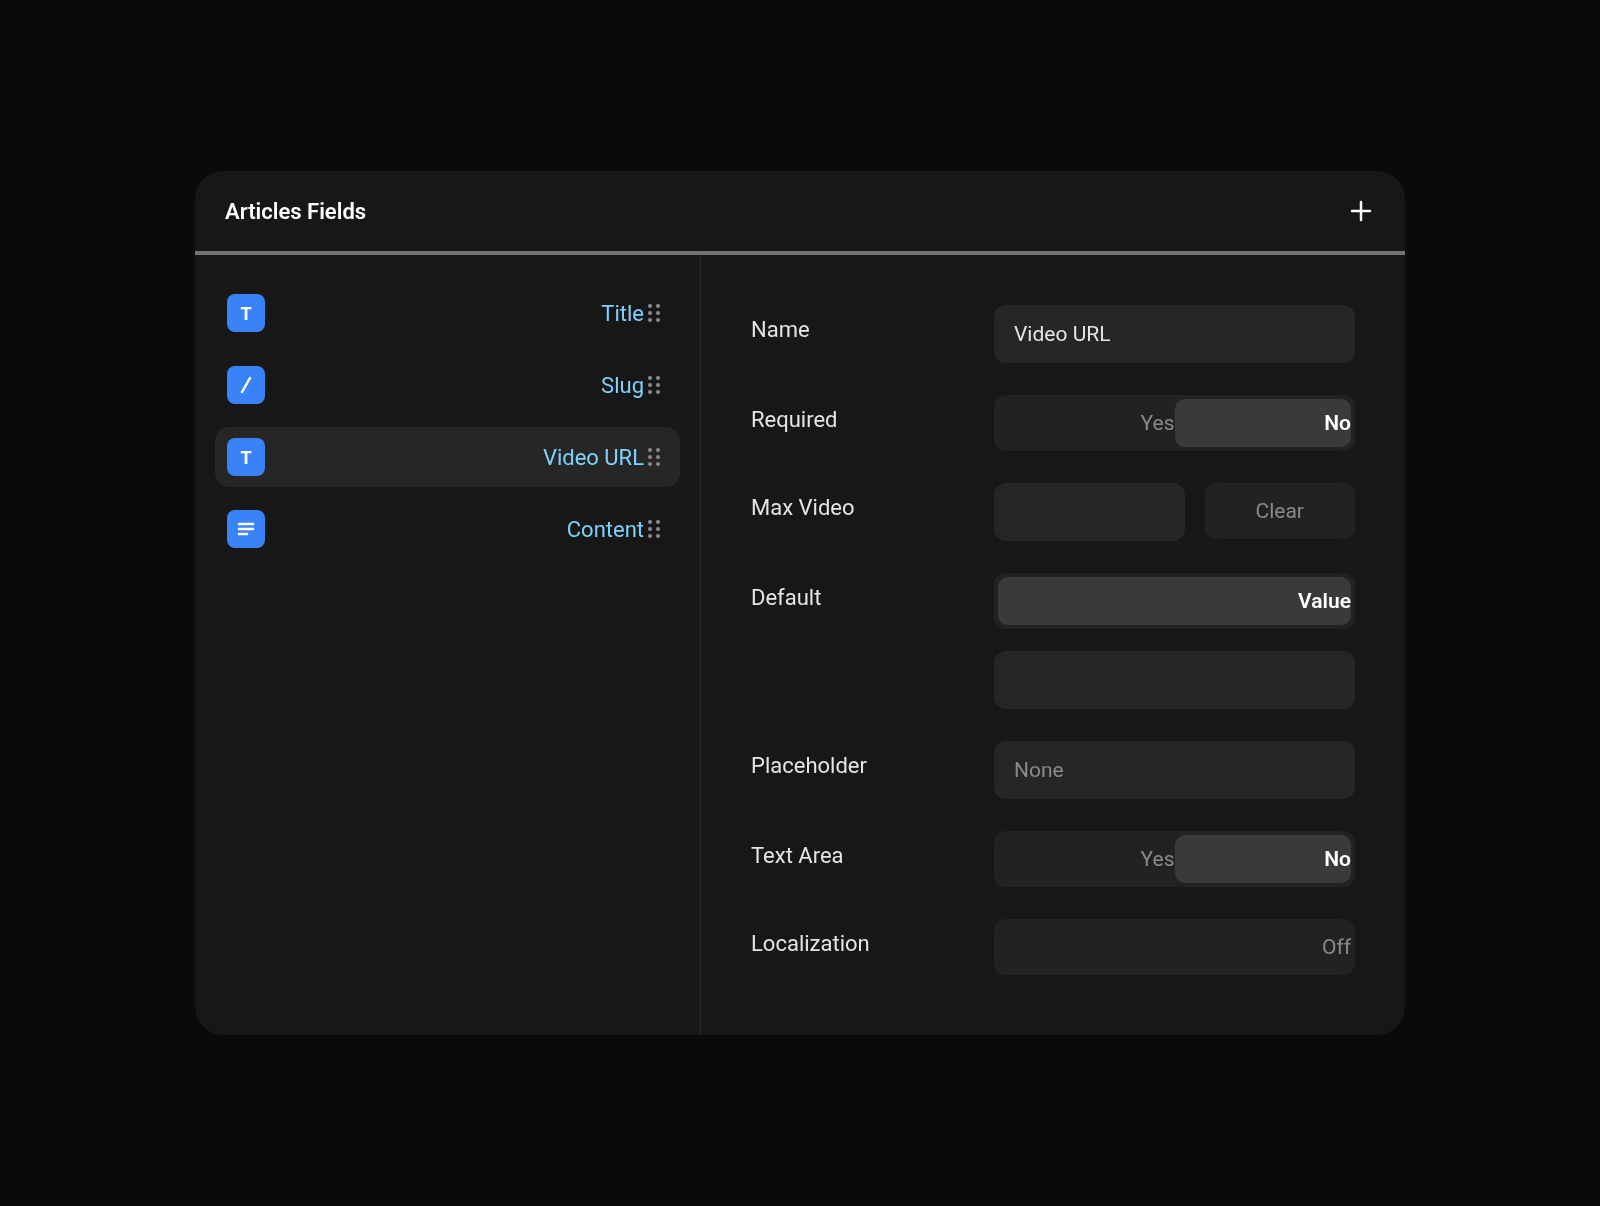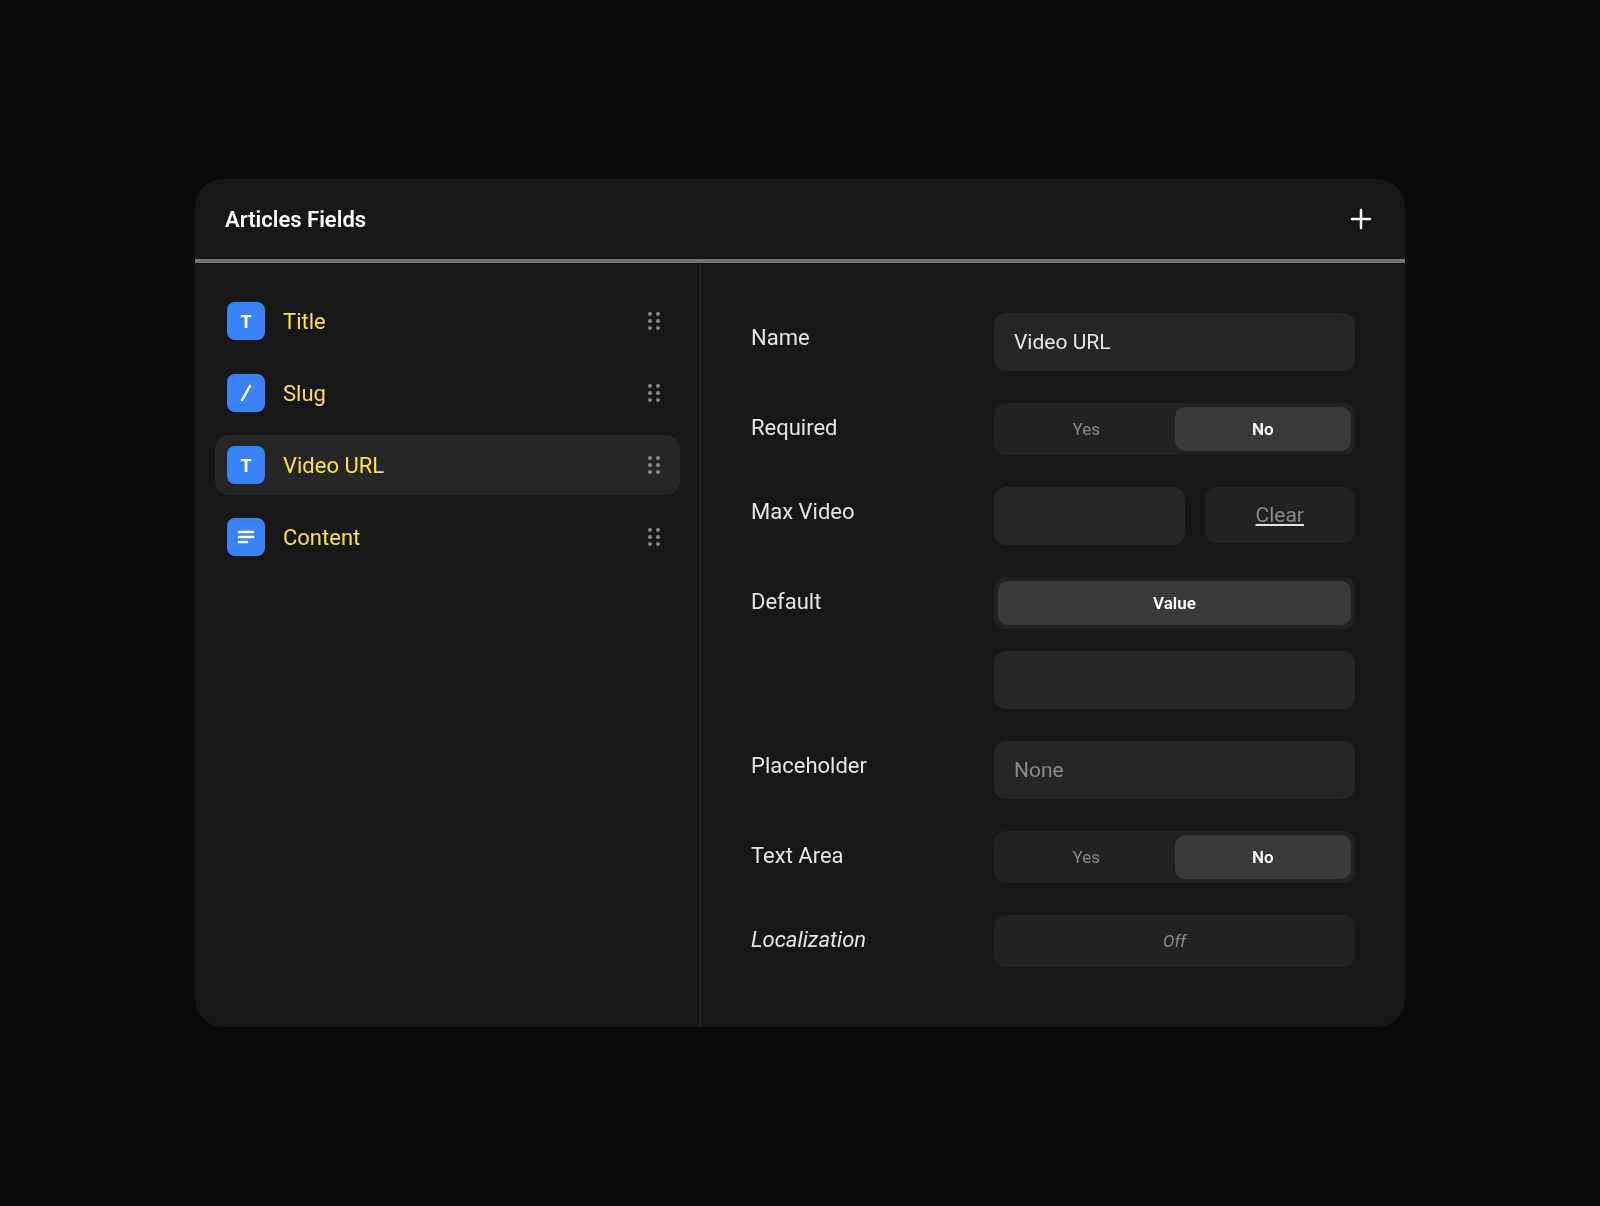--- a/index.html
+++ b/index.html
@@ -76,22 +76,23 @@
     align-items: center;
     justify-content: center;
     flex-shrink: 0;
     color: #ffffff;
     font-weight: 700;
     font-size: 18px;
   }
   .field-label {
     margin-left: 18px;
     font-size: 22px;
-    color: #fde047;
-    flex: 1;
+    color: #7dd3fc;
+    flex: 1;
+    text-align: right;
   }
   .drag-handle {
     color: #8a8a8a;
     display: flex;
     align-items: center;
     justify-content: center;
     width: 20px;
   }
   .content {
     flex: 1;
@@ -141,35 +142,34 @@
   .seg {
     display: flex;
     background: #222222;
     border-radius: 12px;
     padding: 4px;
     gap: 0;
   }
   .seg-btn {
     flex: 1;
     padding: 12px 0;
-    text-align: center;
-    font-size: 17px;
+    text-align: right;
+    font-size: 21px;
     border-radius: 10px;
     cursor: pointer;
     color: #8a8a8a;
   }
   .seg-btn.active {
     background: #3a3a3a;
     color: #ffffff;
     font-weight: 600;
   }
   .two-col {
     display: flex;
     gap: 20px;
-    text-decoration: underline;
   }
   .two-col > * {
     flex: 1;
   }
   .btn {
     height: 56px;
     background: #222222;
     border: none;
     border-radius: 12px;
     font-size: 21px;
@@ -324,21 +324,21 @@
       <div class="row">
         <div class="row-label">Text Area</div>
         <div class="row-control">
           <div class="seg">
             <div class="seg-btn">Yes</div>
             <div class="seg-btn active">No</div>
           </div>
         </div>
       </div>
 
-      <div class="row" style="margin-bottom:0;font-style:italic;">
+      <div class="row" style="margin-bottom:0;">
         <div class="row-label">Localization</div>
         <div class="row-control">
           <div class="seg">
             <div class="seg-btn">Off</div>
           </div>
         </div>
       </div>
 
     </div>
 

